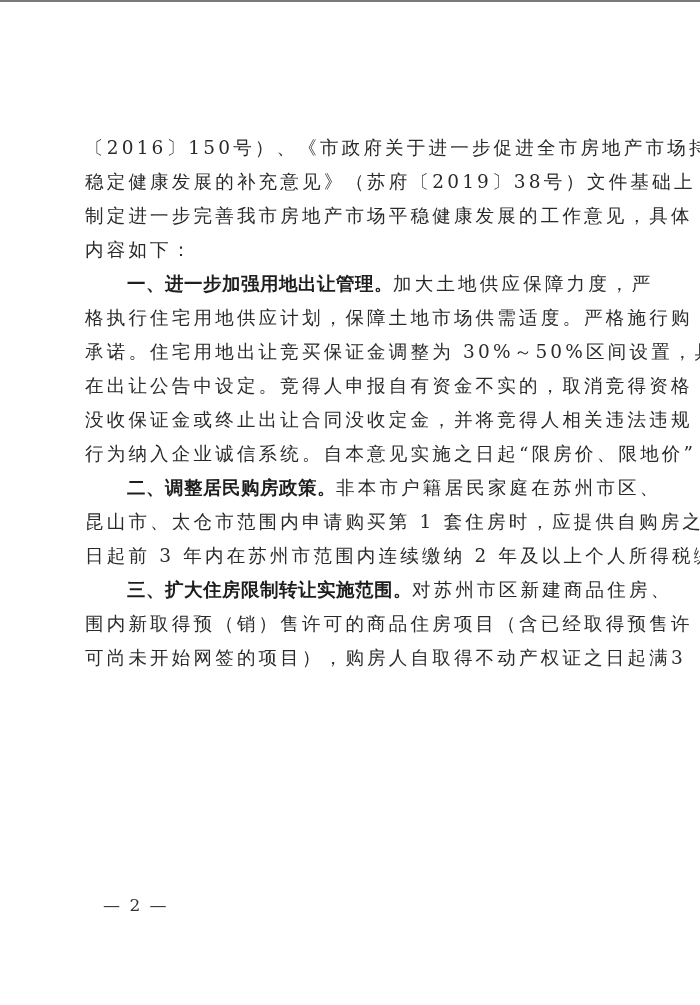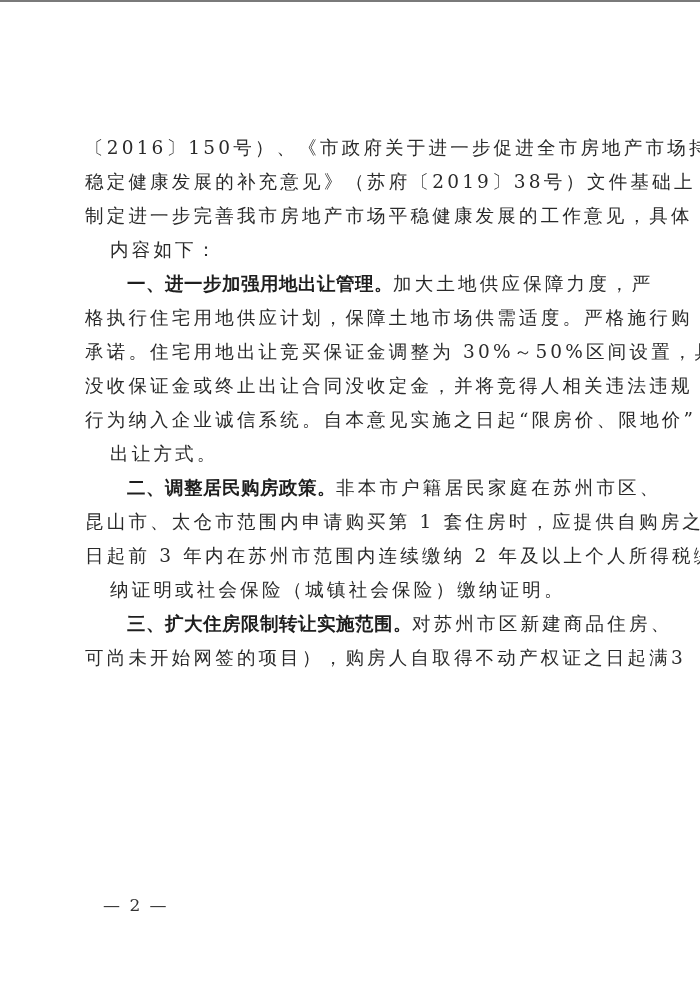--- a/index.html
+++ b/index.html
@@ -31,21 +31,20 @@
       height: 34px;
       line-height: 34px;
       font-size: 18.5px;
       white-space: nowrap;
       letter-spacing: 3.2px;
       text-align: justify;
       text-align-last: justify;
     }
     .line.last {
       text-align-last: left;
-      margin-left: 25px;
     }
     .line.indent {
       padding-left: 42px;
     }
     .bold {
       font-family: Liberation Mono, monospace;
       font-weight: bold;
       letter-spacing: 0.5px;
       color: #1e1e1e;
     }
@@ -72,36 +71,36 @@
     <div class="line">制定进一步完善我市房地产市场平稳健康发展的工作意见，具体</div>
     <div class="line last">内容如下：</div>
   </div>
 
   <div>
     <div class="line indent">
       <span class="bold">一、进一步加强用地出让管理。</span><span>加大土地供应保障力度，严</span>
     </div>
     <div class="line">格执行住宅用地供应计划，保障土地市场供需适度。严格施行购</div>
     <div class="line">承诺。住宅用地出让竞买保证金调整为 30%～50%区间设置，具体</div>
+    <div class="line">在出让公告中设定。竞得人申报自有资金不实的，取消竞得资格</div>
     <div class="line">没收保证金或终止出让合同没收定金，并将竞得人相关违法违规</div>
     <div class="line">行为纳入企业诚信系统。自本意见实施之日起“限房价、限地价”</div>
-    <div class="line last">出让方式。</div>
   </div>
 
   <div>
     <div class="line indent">
       <span class="bold">二、调整居民购房政策。</span><span>非本市户籍居民家庭在苏州市区、</span>
     </div>
     <div class="line">昆山市、太仓市范围内申请购买第 1 套住房时，应提供自购房之</div>
     <div class="line">日起前 3 年内在苏州市范围内连续缴纳 2 年及以上个人所得税缴</div>
-    <div class="line last">纳证明或社会保险（城镇社会保险）缴纳证明。</div>
   </div>
 
   <div>
     <div class="line indent">
       <span class="bold">三、扩大住房限制转让实施范围。</span><span>对苏州市区新建商品住房、</span>
     </div>
+    <div class="line">围内新取得预（销）售许可的商品住房项目（含已经取得预售许</div>
     <div class="line">可尚未开始网签的项目），购房人自取得不动产权证之日起满3</div>
   </div>
 
 </div>
 
 <div class="page-number">— 2 —</div>
 
 </body></html>

